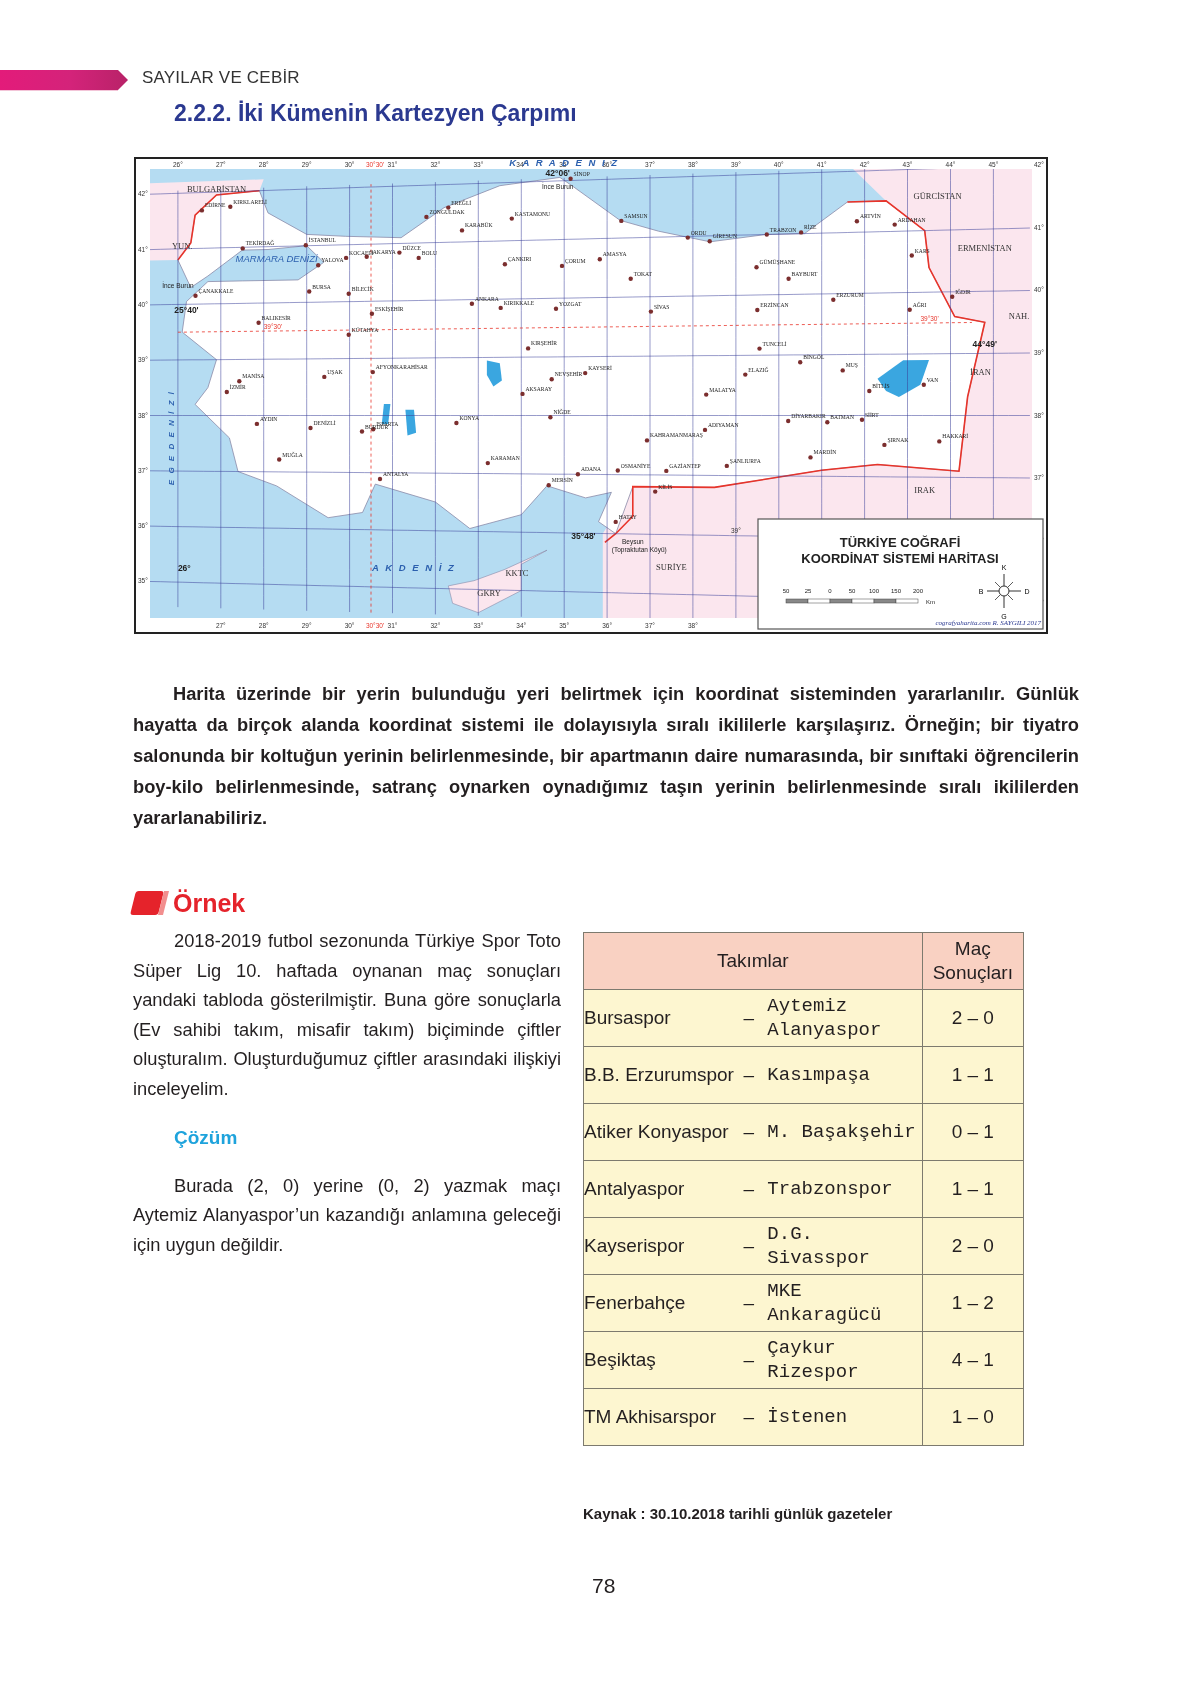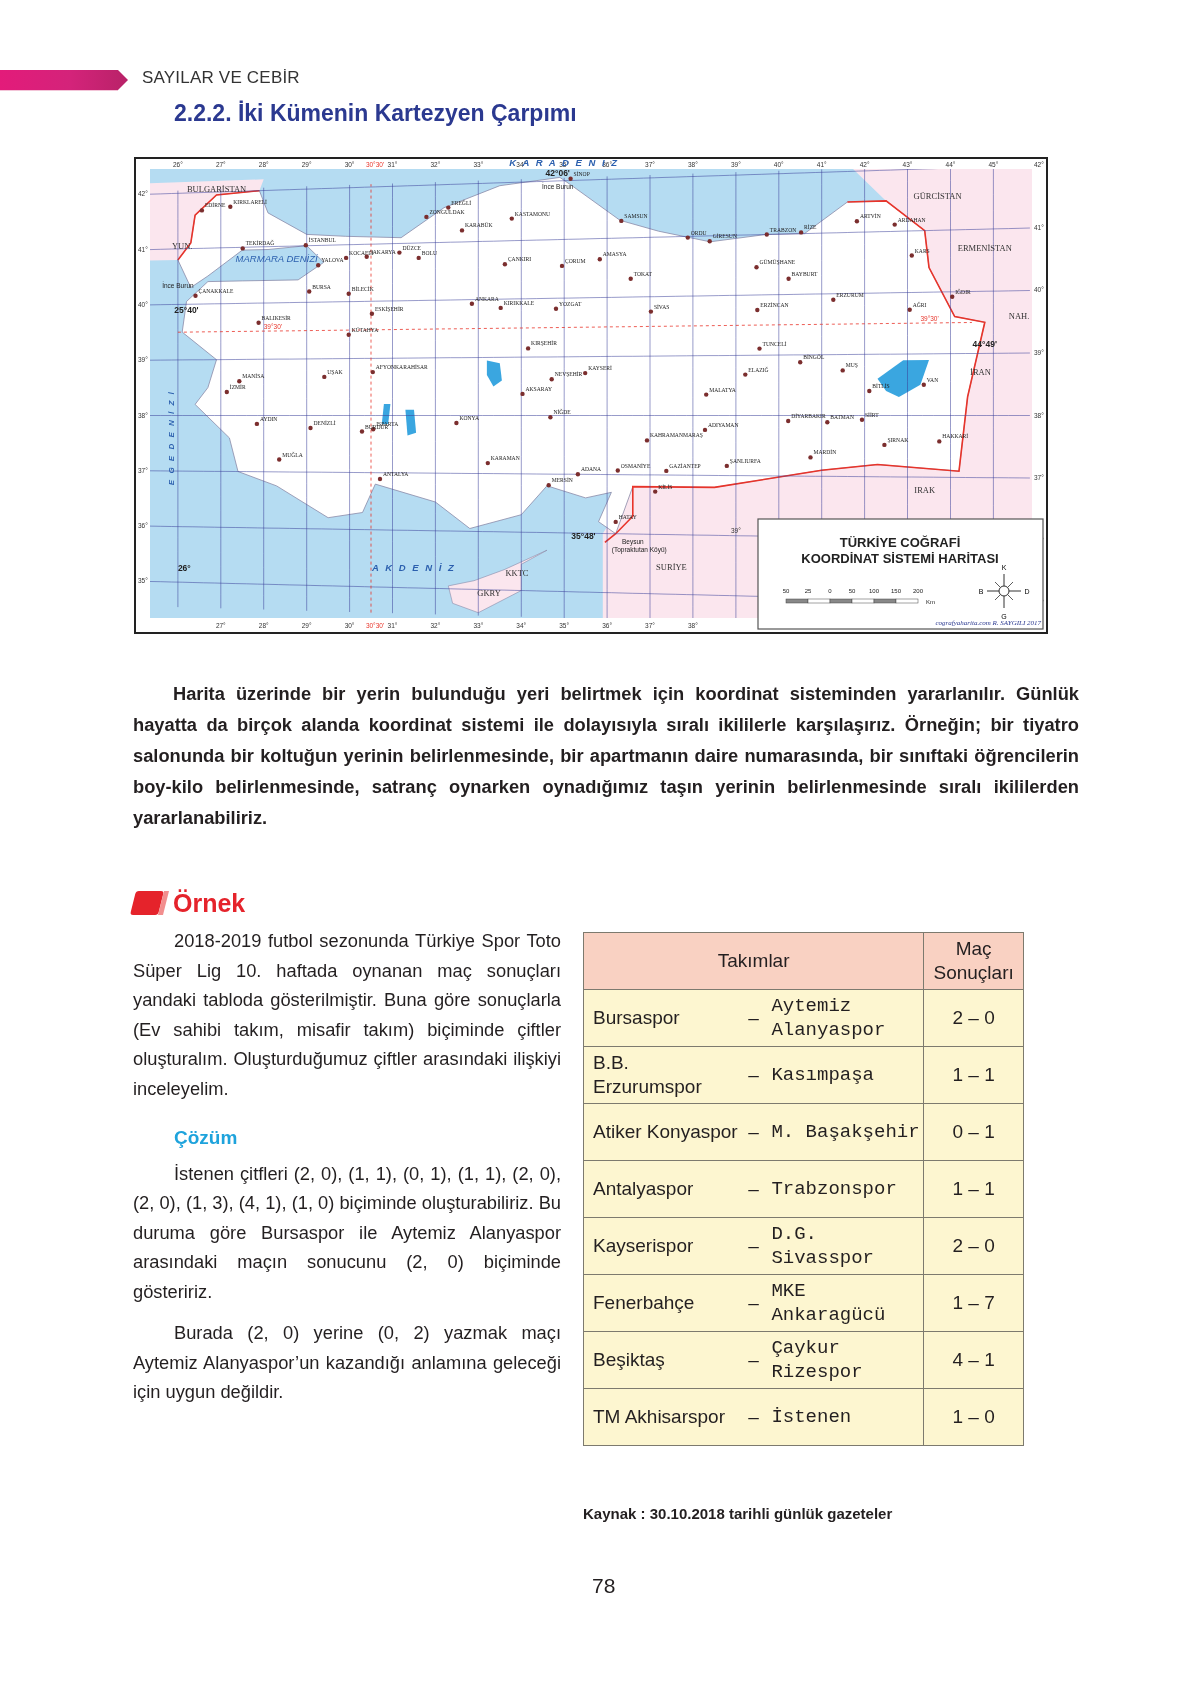--- a/index.html
+++ b/index.html
@@ -26,21 +26,21 @@
 
   .left-col { position: absolute; left: 133px; top: 926px; width: 428px; font-size: 18.3px; line-height: 29.5px; text-align: justify; }
   .left-col p { margin: 0; text-indent: 41px; }
   .solution-title { font-size: 19px; font-weight: bold; color: #1ea3dc; margin: 20px 0 6px 41px; }
   .gap { height: 12px; }
 
   .match-table { position: absolute; left: 583px; top: 932px; width: 441px; border-collapse: collapse; font-size: 19px; }
   .match-table td, .match-table th { border: 1px solid #7d7a6e; padding: 0; }
   .match-table th { background: #f9d1c2; font-weight: normal; height: 56px; color: #231f20; }
   .match-table td { background: #fdf6d0; height: 56px; vertical-align: middle; }
-  .match-table .c-home { width: 170px; padding-left: 9px; line-height: 24px; border-right: none; }
+  .match-table .c-home { width: 170px; line-height: 24px; border-right: none; }
   .match-table .c-dash { width: 38px; text-align: center; border-left: none; border-right: none; }
   .match-table .c-away { width: 168px; padding-left: 4px; line-height: 24px; border-left: none; font-family: Liberation Mono, monospace; }
   .match-table .c-score { text-align: center; width: 110px; }
   .match-table th.h-score { line-height: 24px; }
   .source { position: absolute; left: 583px; top: 1505px; font-size: 15px; font-weight: bold; color: #231f20; }
   .page-number { position: absolute; left: 592px; top: 1574px; font-size: 21px; color: #231f20; }
 </style>
 </head>
 <body>
 
@@ -392,21 +392,20 @@
   <div class="example-icon">
       <div class="a"></div>
       <div class="b"></div>
     </div>
   <span class="example-title">Örnek</span>
 </div>
 
 <div class="left-col">
   <p>2018-2019 futbol sezonunda Türkiye Spor Toto Süper Lig 10. haftada oynanan maç sonuçları yandaki tabloda gösterilmiştir. Buna göre sonuçlarla (Ev sahibi takım, misafir takım) biçiminde çiftler oluşturalım. Oluşturduğumuz çiftler arasındaki ilişkiyi inceleyelim.</p>
   <div class="solution-title">Çözüm</div>
-  <p>İstenen çitfleri (2, 0), (1, 1), (0, 1), (1, 1), (2, 0), (2, 0), (1, 3), (4, 1), (1, 0) biçiminde oluşturabiliriz. Bu duruma göre Bursaspor ile Aytemiz Alanyaspor arasındaki maçın sonucunu (2, 0) biçiminde gösteririz.</p>
   <div class="gap"></div>
   <p>Burada (2, 0) yerine (0, 2) yazmak maçı Aytemiz Alanyaspor’un kazandığı anlamına geleceği için uygun değildir.</p>
 </div>
 
 <table class="match-table">
   <thead>
     <tr>
       <th colspan="3">Takımlar</th>
       <th class="h-score">
         <span>Maç</span><br>
@@ -442,21 +441,21 @@
       <tr>
         <td class="c-home">Kayserispor</td>
         <td class="c-dash">–</td>
         <td class="c-away">D.G. Sivasspor</td>
         <td class="c-score">2 – 0</td>
       </tr>
       <tr>
         <td class="c-home">Fenerbahçe</td>
         <td class="c-dash">–</td>
         <td class="c-away">MKE Ankaragücü</td>
-        <td class="c-score">1 – 7</td>
+        <td class="c-score">1 – 2</td>
       </tr>
       <tr>
         <td class="c-home">Beşiktaş</td>
         <td class="c-dash">–</td>
         <td class="c-away">Çaykur Rizespor</td>
         <td class="c-score">4 – 1</td>
       </tr>
       <tr>
         <td class="c-home">TM Akhisarspor</td>
         <td class="c-dash">–</td>

